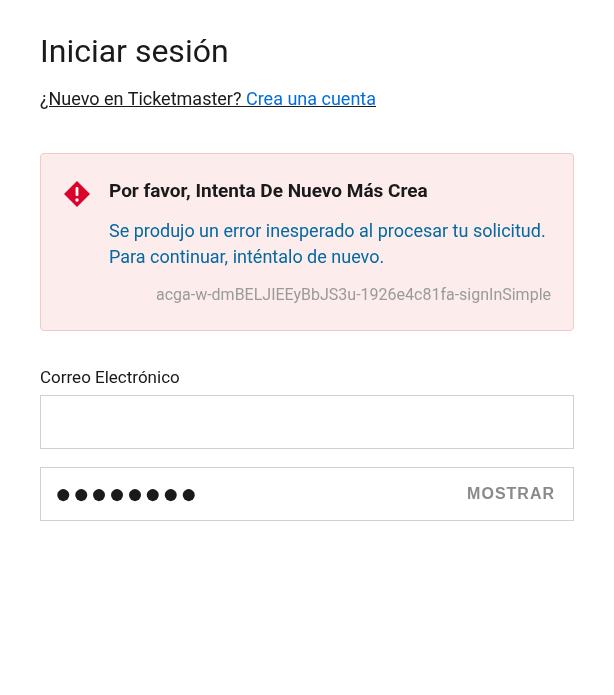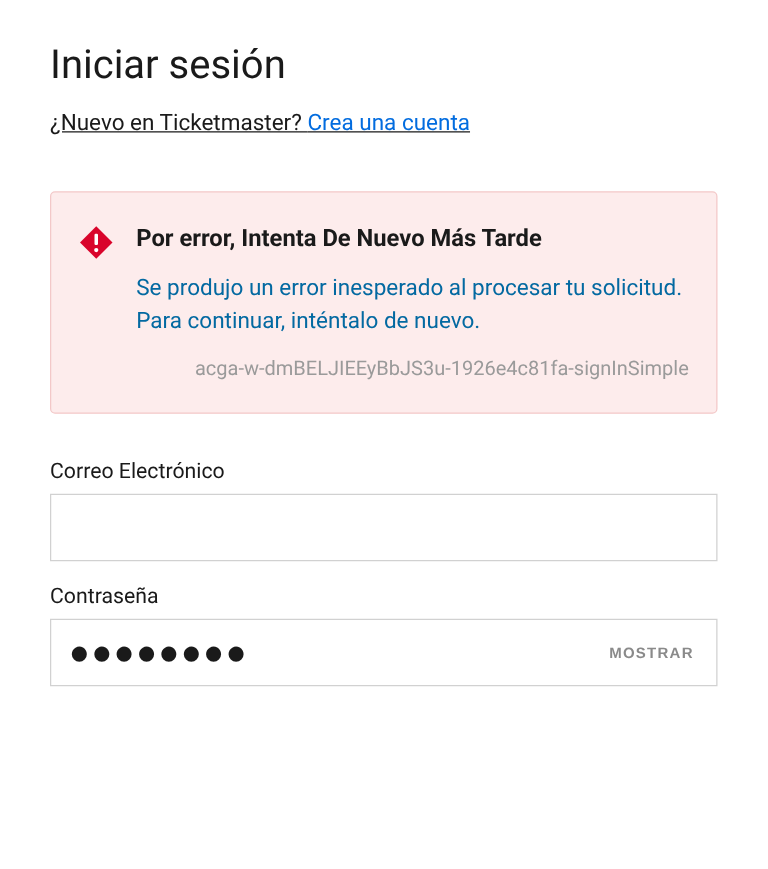--- a/index.html
+++ b/index.html
@@ -102,21 +102,21 @@
     .pwd-dots {
       font-size: 28px;
       letter-spacing: 1px;
       color: #1a1a1a;
       flex: 1;
       line-height: 1;
     }
     .show-btn {
       background: none;
       border: none;
-      font-size: 12px;
+      font-size: 16px;
       font-weight: 600;
       letter-spacing: 1px;
       color: #8a8a8a;
       cursor: pointer;
       padding: 0 4px;
     }
   </style>
 </head>
 <body>
 
@@ -128,32 +128,31 @@
 
 <div class="error-box">
   <span class="error-icon">
     <svg width="28" height="28" viewBox="0 0 28 28">
       <polygon points="14,1 27,14 14,27 1,14" fill="#d9042b"></polygon>
       <rect x="12.6" y="7" width="2.8" height="9" fill="#ffffff" rx="1"></rect>
       <circle cx="14" cy="20" r="1.7" fill="#ffffff"></circle>
     </svg>
   </span>
   <div class="error-content">
-    <div class="error-title">Por error, Intenta De Nuevo Más Tarde</div>
+    <div class="error-title">Por favor, Intenta De Nuevo Más Crea</div>
     <div class="error-body">Se produjo un error inesperado al procesar tu solicitud. Para continuar, inténtalo de nuevo.</div>
     <div class="error-code">acga-w-dmBELJIEEyBbJS3u-1926e4c81fa-signInSimple</div>
   </div>
 </div>
 
 <div class="field-group">
   <label class="field-label">Correo Electrónico</label>
   <div class="input-wrap">
     <input type="text" class="text-input blurred" value="" style="">
   </div>
 </div>
 
 <div class="field-group">
-  <label class="field-label">Contraseña</label>
   <div class="input-wrap">
     <span class="pwd-dots">●●●●●●●●</span>
     <button class="show-btn">MOSTRAR</button>
   </div>
 </div>
 
 </body></html>

